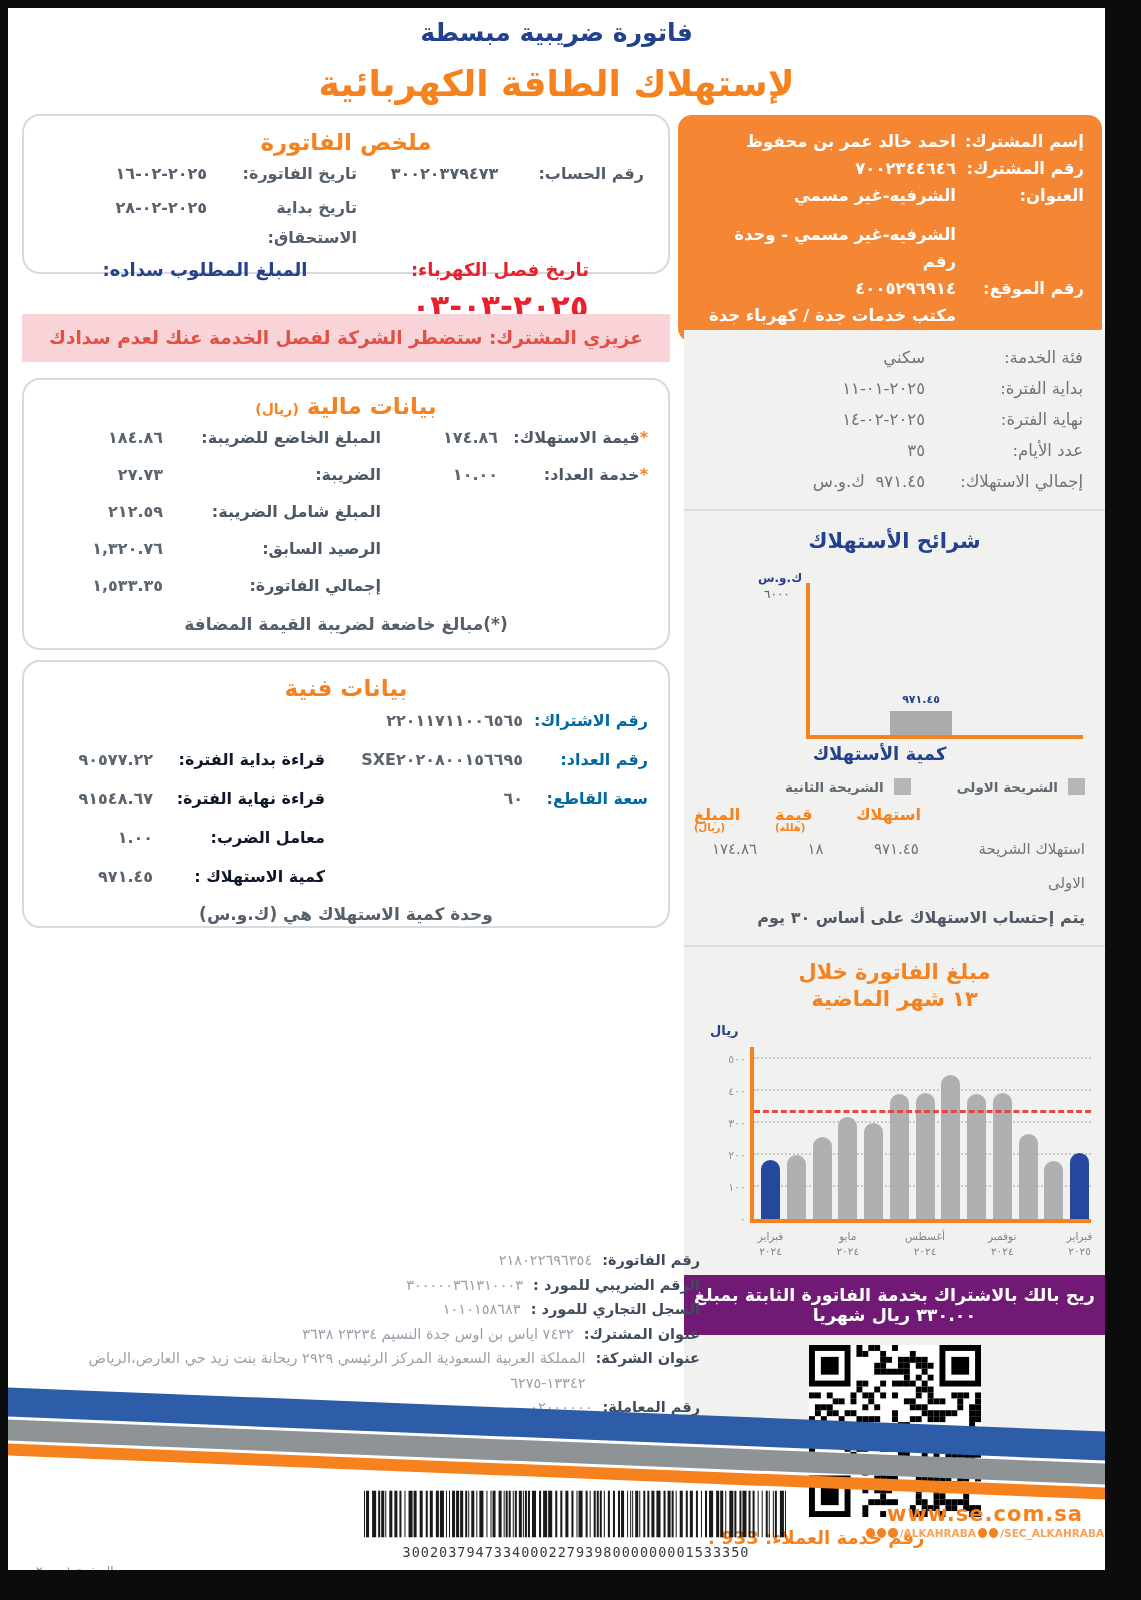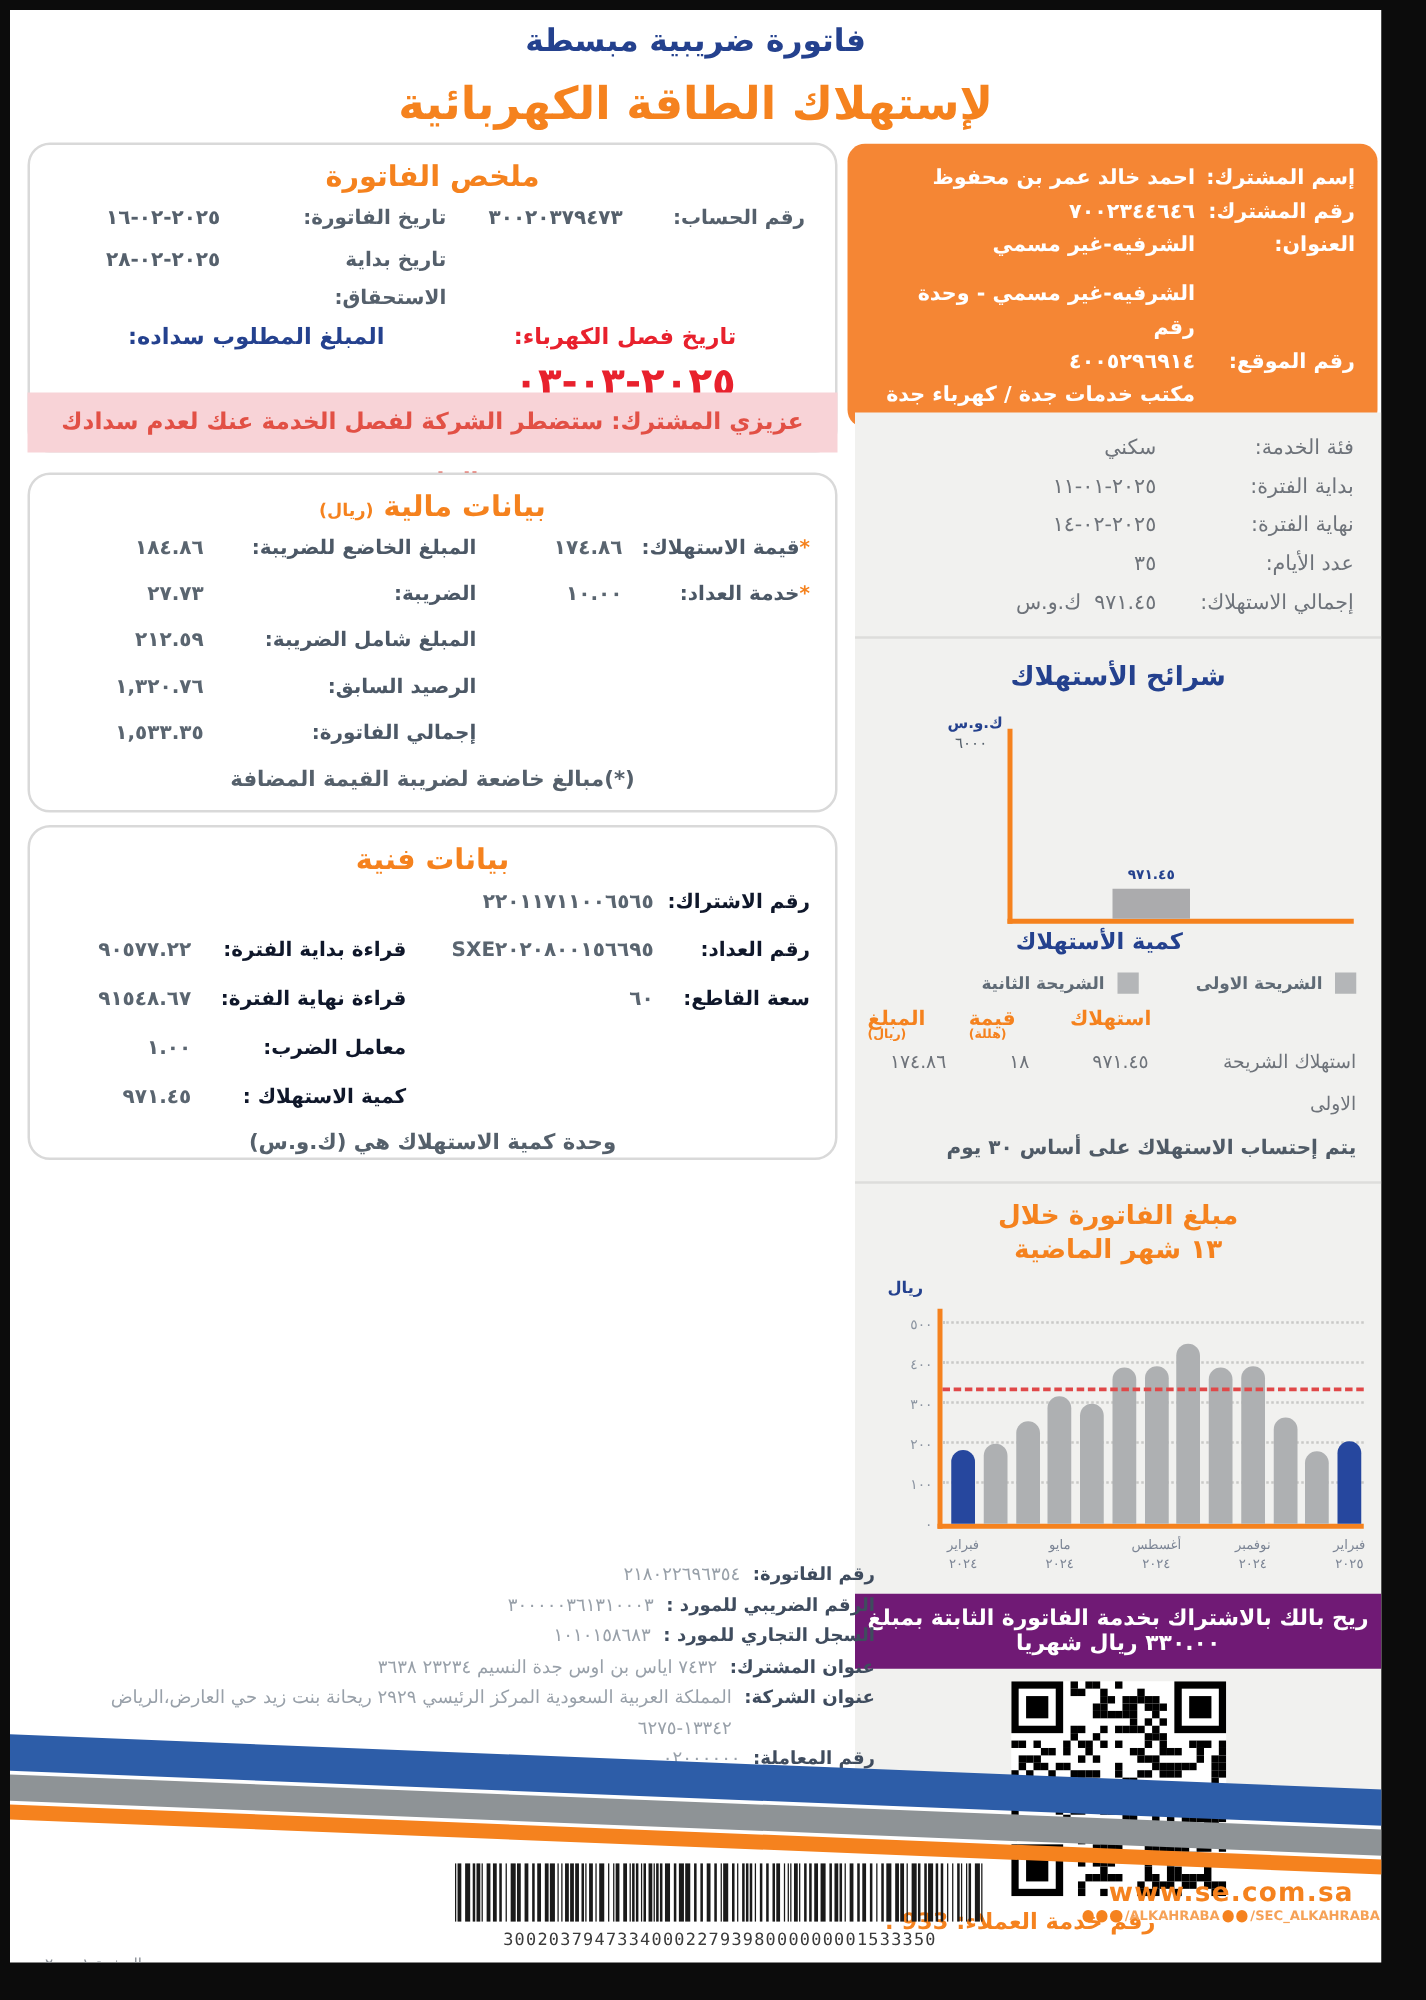--- a/index.html
+++ b/index.html
@@ -18,47 +18,47 @@
   .c-row .lab{width:128px;flex:none}
   .c-row .val{flex:1;text-align:right}
   .c-gap{height:12px}
   .num{direction:ltr;unicode-bidi:isolate}
 
   
   .box{position:absolute;background:#fff;border:2px solid #d9d9d9;border-radius:18px;direction:rtl}
   .box-title{color:#f5821e;font-size:23px;font-weight:bold;text-align:center;margin-top:13px}
   .box-title .unit{font-size:14px;font-weight:bold}
 
-  .box1{left:14px;top:106px;width:648px;height:248px}
+  .box1{left:14px;top:106px;width:648px;height:160px}
   .s-row{display:flex;padding:0 24px;font-size:16px;color:#55606c;font-weight:bold;line-height:30px;margin-top:4px}
   .s-row .c1{width:112px}
   .s-row .c2{width:175px;text-align:center}
   .s-row .c3{width:150px}
-  .s-row .c4{flex:1;text-align:center;padding-left:6px}
+  .s-row .c4{flex:1;text-align:right;padding-left:6px}
   .s-lblrow{display:flex;padding:0 18px;margin-top:6px}
   .s-lblrow .red{width:300px;text-align:center;color:#e8212d;font-size:18px;font-weight:bold}
   .s-lblrow .blue{width:290px;text-align:center;color:#24418e;font-size:18px;font-weight:bold}
   .s-bigrow{display:flex;padding:0 18px;margin-top:8px;align-items:flex-end}
   .s-bigrow .bigred{width:300px;text-align:center;color:#e8212d;font-size:31px;font-weight:bold;letter-spacing:5px}
   .s-bigrow .bigblue{width:290px;text-align:center;color:#24418e;font-size:31px;font-weight:bold}
   .s-bigrow .riyal{font-size:11px;letter-spacing:0;vertical-align:middle}
   .warnbar{position:absolute;left:14px;top:306px;width:648px;height:48px;background:#f8d3d7;color:#e25045;font-size:18.5px;font-weight:bold;text-align:center;line-height:48px;direction:rtl}
 
   .box2{left:14px;top:370px;width:648px;height:272px}
   .f-row{display:flex;padding:0 20px;font-size:16px;line-height:37px;font-weight:bold}
   .f-row .lr{width:150px;color:#4c5866}
   .f-row .vr{width:105px;direction:ltr;text-align:right;color:#5a6570}
   .f-row .ll{width:230px;color:#4c5866;padding-right:12px}
   .f-row .vl{width:115px;direction:ltr;text-align:right;color:#5a6570}
   .star{color:#f5821e}
   .f-note{color:#55606b;font-size:17px;font-weight:bold;text-align:center;margin-top:10px}
 
   .box3{left:14px;top:652px;width:648px;height:268px}
   .t-row{display:flex;padding:0 20px;font-size:16px;line-height:39px;font-weight:bold}
-  .t-row .lr{width:125px;color:#0f172a}
+  .t-row .lr{width:125px;color:#0369a1}
   .t-row .vr{width:190px;direction:ltr;text-align:right;color:#5a6570}
   .t-row .ll{width:180px;color:#0f172a;padding-right:8px}
   .t-row .vl{flex:1;direction:ltr;text-align:right;color:#5a6570}
   .t-note{color:#55606b;font-size:17px;font-weight:bold;text-align:center;margin-top:8px}
 
   
   .rpanel{position:absolute;left:676px;top:322px;width:421px;height:1110px;background:#f1f1ef;direction:rtl}
   .sv-rows{padding:12px 22px 4px 10px}
   .sv-row{display:flex;font-size:16.5px;color:#6e737a;line-height:31px}
   .sv-row .lab{width:158px;flex:none}

